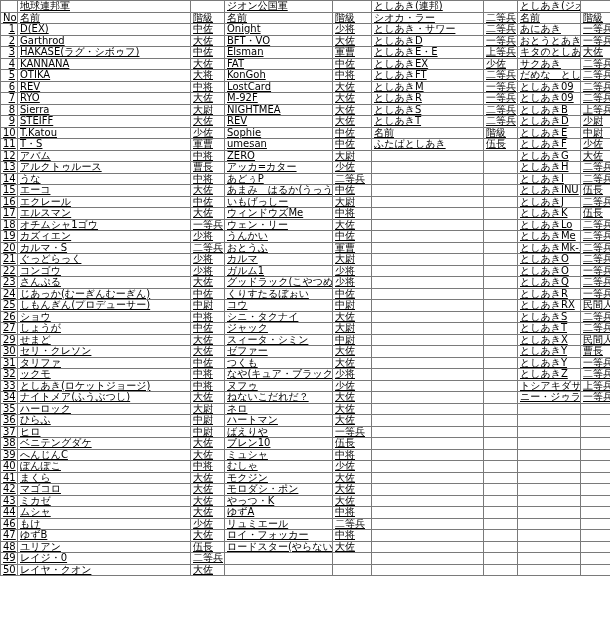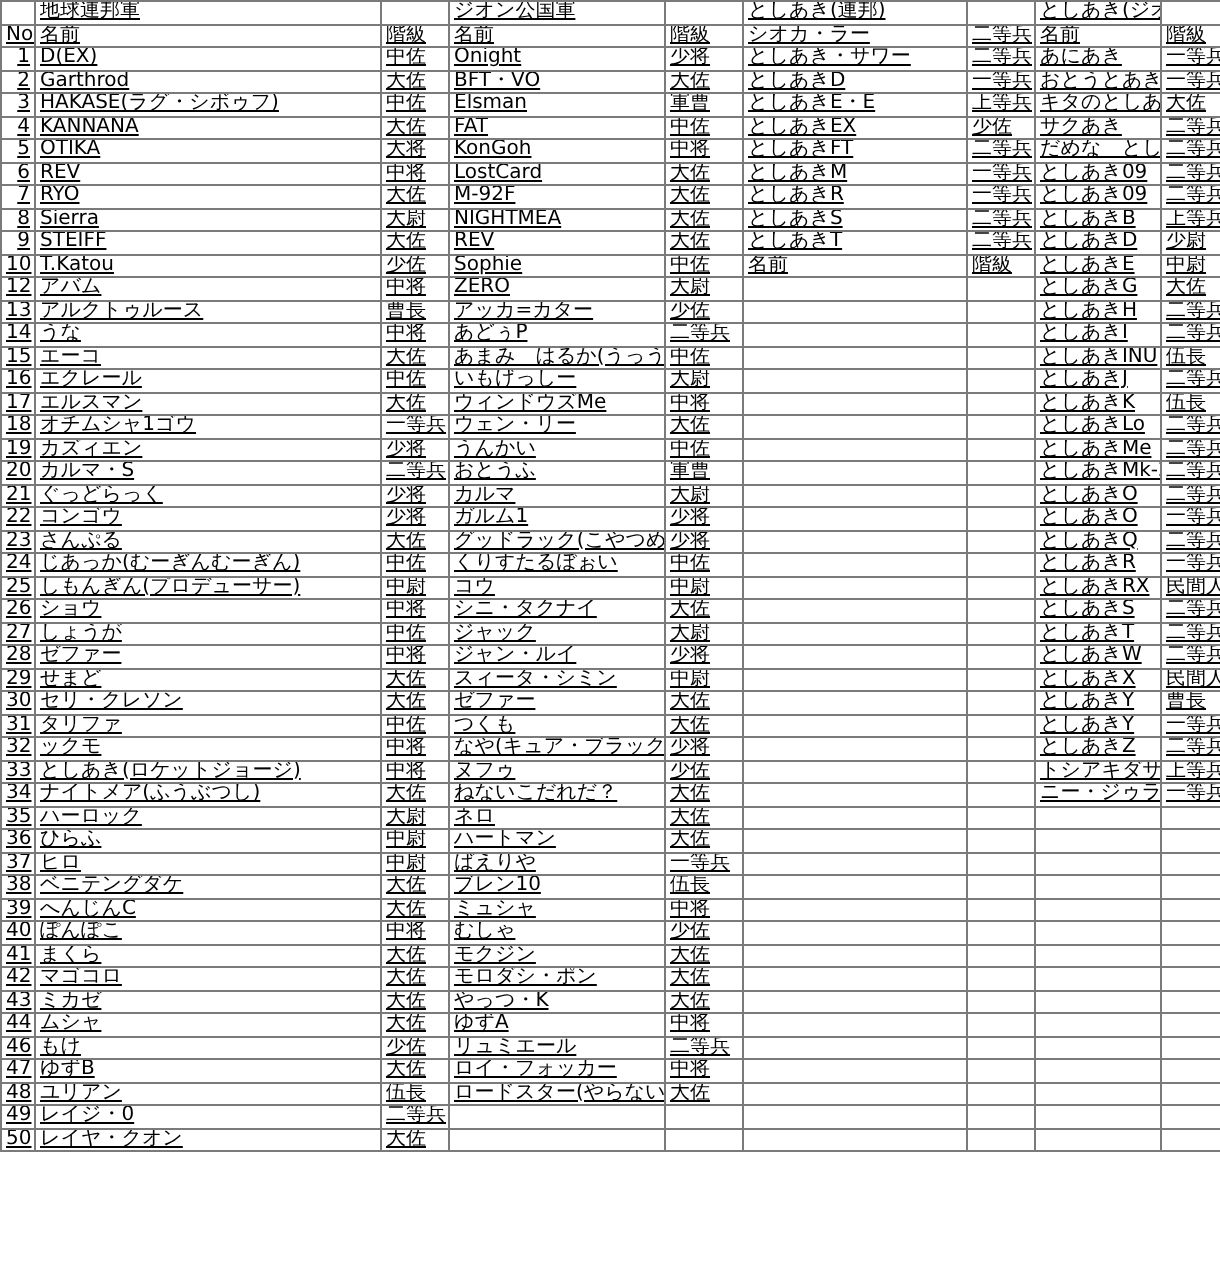--- a/index.html
+++ b/index.html
@@ -159,20 +159,31 @@
           <td>T.Katou</td>
           <td>少佐</td>
           <td>Sophie</td>
           <td>中佐</td>
           <td>名前</td>
           <td>階級</td>
           <td>としあきE</td>
           <td>中尉</td>
         </tr>
         <tr>
+          <td class="num">11</td>
+          <td>T・S</td>
+          <td>軍曹</td>
+          <td>umesan</td>
+          <td>中佐</td>
+          <td>ふたばとしあき</td>
+          <td>伍長</td>
+          <td>としあきF</td>
+          <td>少佐</td>
+        </tr>
+        <tr>
           <td class="num">12</td>
           <td>アバム</td>
           <td>中将</td>
           <td>ZERO</td>
           <td>大尉</td>
           <td></td>
           <td></td>
           <td>としあきG</td>
           <td>大佐</td>
         </tr>
@@ -335,31 +346,20 @@
           <td>しょうが</td>
           <td>中佐</td>
           <td>ジャック</td>
           <td>大尉</td>
           <td></td>
           <td></td>
           <td>としあきT</td>
           <td>二等兵</td>
         </tr>
         <tr>
-          <td class="num">28</td>
-          <td>ゼファー</td>
-          <td>中将</td>
-          <td>ジャン・ルイ</td>
-          <td>少将</td>
-          <td></td>
-          <td></td>
-          <td>としあきW</td>
-          <td>二等兵</td>
-        </tr>
-        <tr>
           <td class="num">29</td>
           <td>せまど</td>
           <td>大佐</td>
           <td>スィータ・シミン</td>
           <td>中尉</td>
           <td></td>
           <td></td>
           <td>としあきX</td>
           <td>民間人</td>
         </tr>

